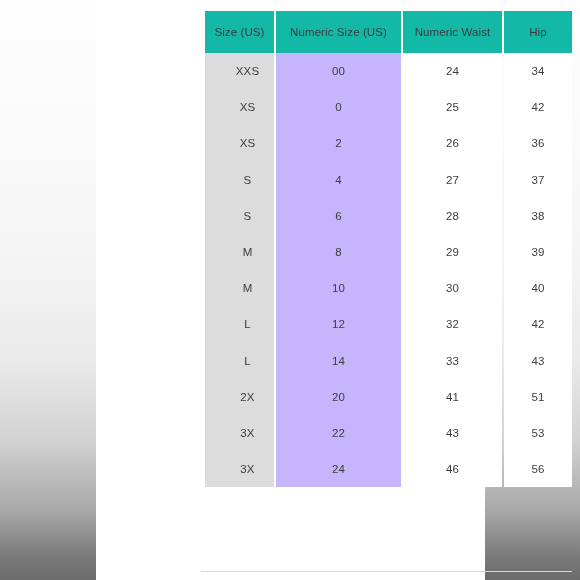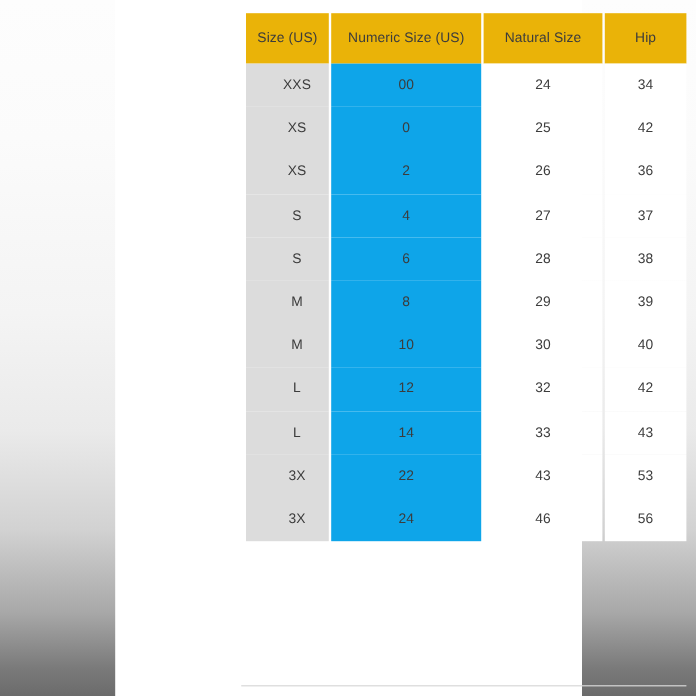--- a/index.html
+++ b/index.html
@@ -60,36 +60,36 @@
     font-weight: normal;
     padding: 0;
     height: 36.2px;
     line-height: 36.2px;
     vertical-align: middle;
     letter-spacing: 0.1px;
   }
 
   
   table.size-table thead th {
-    background: #eab308;
+    background: #14b8a6;
     height: 42px;
     line-height: 42px;
     font-size: 11.5px;
     color: #3c3c3c;
   }
 
   
   col.c1 { width: 69px; }
   col.c2 { width: 125px; }
   col.c3 { width: 99px; }
   col.c4 { width: 68px; }
 
   
   table.size-table tbody td.col1 { background: #dcdcdc; padding-left: 16px; }
-  table.size-table tbody td.col2 { background: #0ea5e9; }
+  table.size-table tbody td.col2 { background: #c4b5fd; }
   table.size-table tbody td.col3 { background: #ffffff; }
   table.size-table tbody td.col4 { background: #ffffff; }
 
   
   #card-divider {
     position: absolute;
     left: 105px;
     top: 571px;
     width: 371px;
     height: 1px;
@@ -108,21 +108,21 @@
         <colgroup>
           <col class="c1">
           <col class="c2">
           <col class="c3">
           <col class="c4">
         </colgroup>
         <thead>
           <tr>
             <th>Size (US)</th>
             <th>Numeric Size (US)</th>
-            <th>Natural Size</th>
+            <th>Numeric Waist</th>
             <th>Hip</th>
           </tr>
         </thead>
         <tbody id="table-body">
             <tr>
               <td class="col1">XXS</td>
               <td class="col2">00</td>
               <td class="col3">24</td>
               <td class="col4">34</td>
             </tr>
@@ -168,20 +168,26 @@
               <td class="col3">32</td>
               <td class="col4">42</td>
             </tr>
             <tr>
               <td class="col1">L</td>
               <td class="col2">14</td>
               <td class="col3">33</td>
               <td class="col4">43</td>
             </tr>
             <tr>
+              <td class="col1">2X</td>
+              <td class="col2">20</td>
+              <td class="col3">41</td>
+              <td class="col4">51</td>
+            </tr>
+            <tr>
               <td class="col1">3X</td>
               <td class="col2">22</td>
               <td class="col3">43</td>
               <td class="col4">53</td>
             </tr>
             <tr>
               <td class="col1">3X</td>
               <td class="col2">24</td>
               <td class="col3">46</td>
               <td class="col4">56</td>

